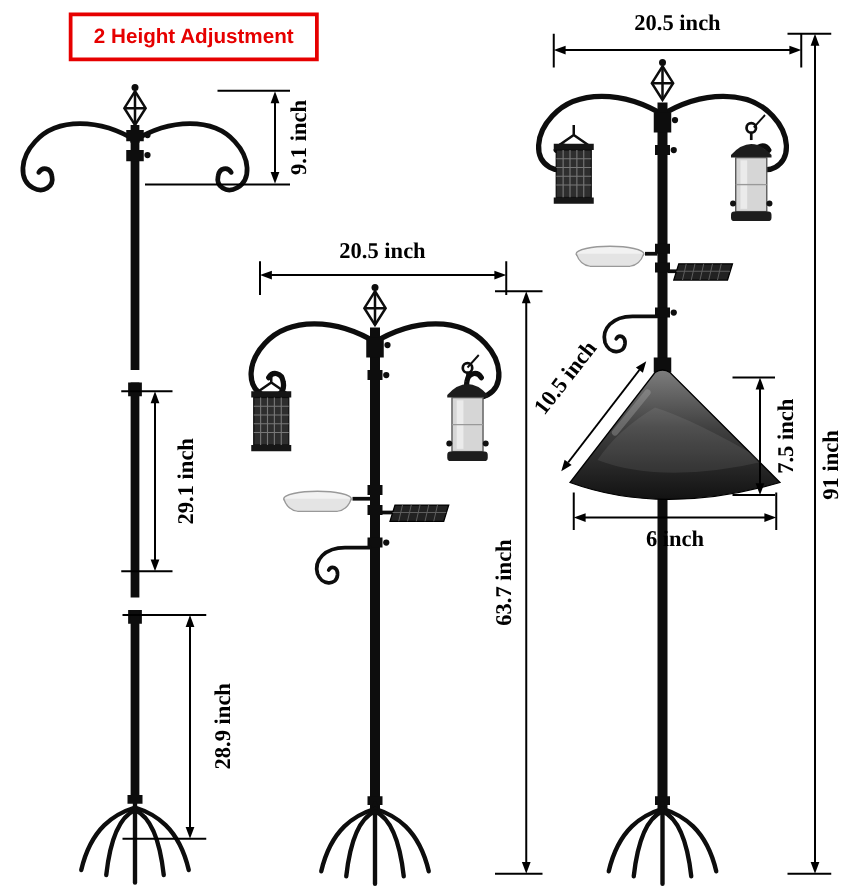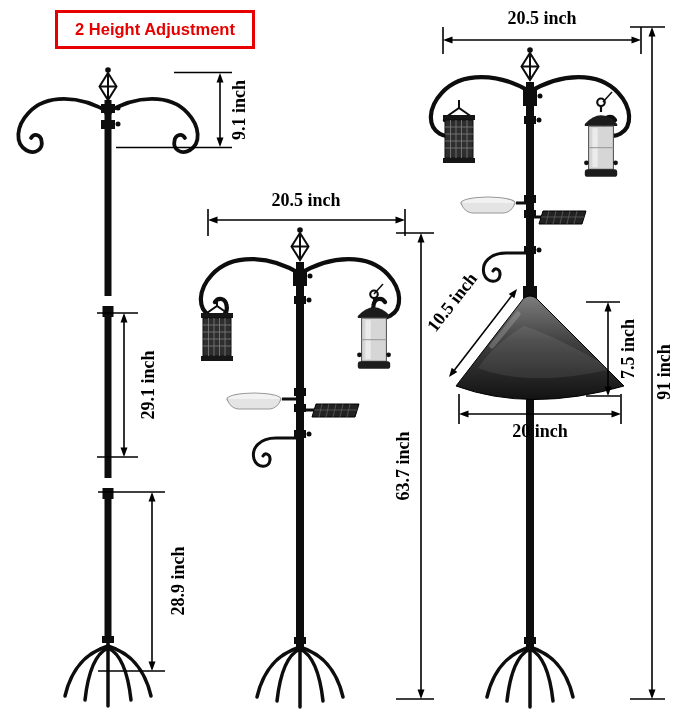--- a/index.html
+++ b/index.html
@@ -254,14 +254,14 @@
 
   <div class="dim-label v" style="left:239px; top:110px;">9.1 inch</div>
   <div class="dim-label v" style="left:148px; top:385px;">29.1 inch</div>
   <div class="dim-label v" style="left:178px; top:581px;">28.9 inch</div>
   <div class="dim-label" style="left:306px; top:200px;">20.5 inch</div>
   <div class="dim-label v" style="left:403px; top:466px;">63.7 inch</div>
   <div class="dim-label" style="left:542px; top:18px;">20.5 inch</div>
   <div class="dim-label v" style="left:664px; top:372px;">91 inch</div>
   <div class="dim-label d" style="left:452px; top:302px;">10.5 inch</div>
   <div class="dim-label v" style="left:628px; top:349px;">7.5 inch</div>
-  <div class="dim-label" style="left:540px; top:431px;">20 inch</div>
+  <div class="dim-label" style="left:540px; top:431px;">6 inch</div>
 </div>
 
 </body></html>

